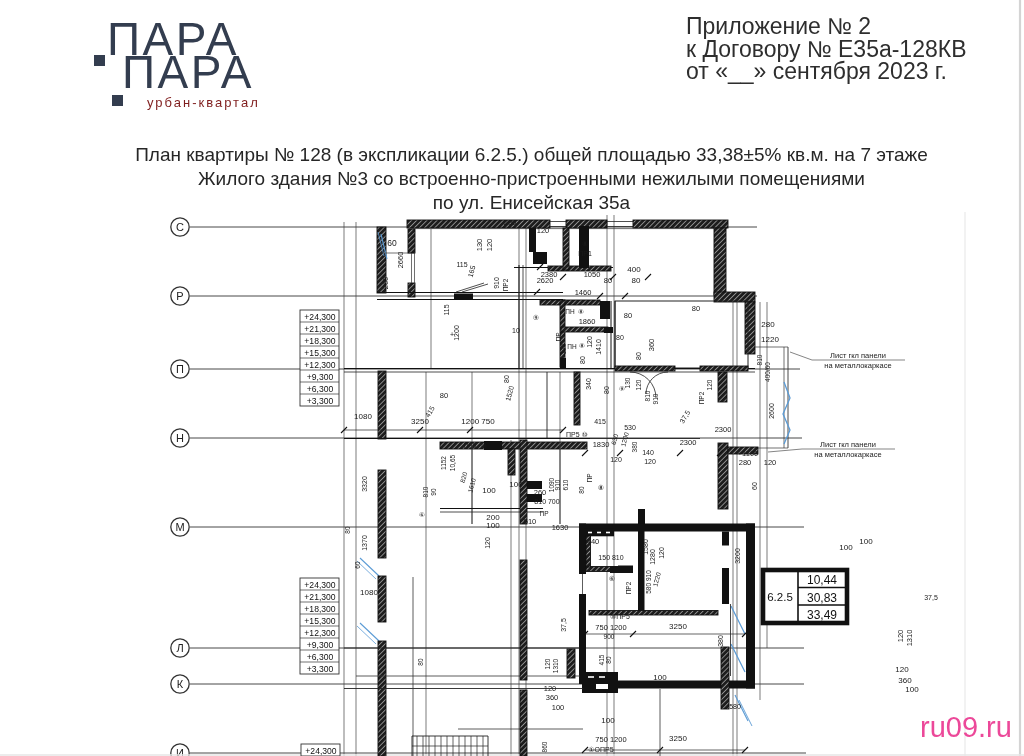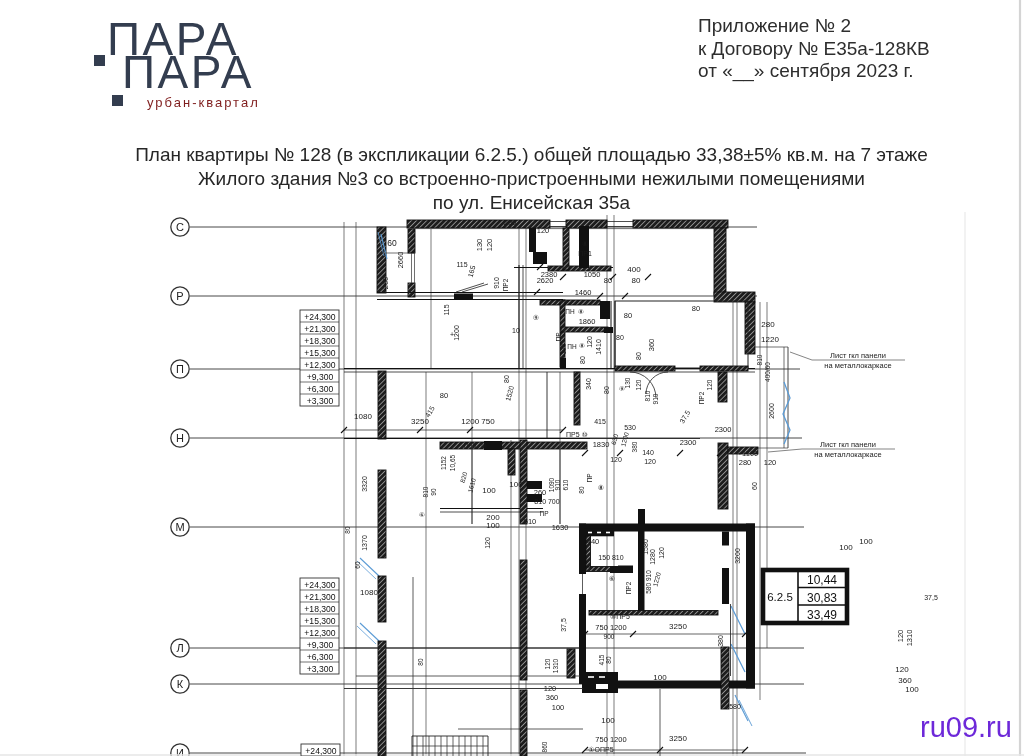--- a/index.html
+++ b/index.html
@@ -5,21 +5,21 @@
 <style>
   html,body{margin:0;padding:0;background:#fff;}
   body{width:1024px;height:756px;position:relative;overflow:hidden;
        font-family:'Liberation Sans',sans-serif;-webkit-font-smoothing:antialiased;}
   .logo{position:absolute;left:94px;top:0;color:#333d4f;}
   .l1{position:absolute;left:13px;top:13px;font-size:46px;letter-spacing:2.5px;line-height:38px;margin-top:7px;}
   .l2{position:absolute;left:28px;top:53px;font-size:46px;letter-spacing:2.5px;line-height:38px;}
   .sub{position:absolute;left:53px;top:95px;font-size:13px;letter-spacing:2px;color:#7f1d1d;white-space:nowrap;}
   .sq1{position:absolute;left:0px;top:55px;width:11px;height:11px;background:#333d4f;}
   .sq2{position:absolute;left:18px;top:95px;width:11px;height:11px;background:#333d4f;}
-  .hdr{position:absolute;left:686px;top:15px;font-size:19px;color:#2e2e2e;line-height:22.5px;margin-left:12px;}
+  .hdr{position:absolute;left:686px;top:15px;font-size:23px;color:#2e2e2e;line-height:22.5px;}
   .title{position:absolute;left:0;top:143px;width:1063px;text-align:center;font-size:19px;
          color:#272727;line-height:24px;}
   svg{position:absolute;left:0;top:0;font-family:'Liberation Sans',sans-serif;}
 </style>
 </head>
 <body>
 
 <div class="logo">
 <div class="l1">ПАРА</div>
 <div class="l2">ПАРА</div>
@@ -581,13 +581,13 @@
       <line x1="597" y1="299" x2="603" y2="293" stroke="#111" stroke-width="1.1"></line>
       <line x1="622" y1="299" x2="628" y2="293" stroke="#111" stroke-width="1.1"></line>
       <line x1="537" y1="270" x2="543" y2="264" stroke="#111" stroke-width="1.1"></line>
       <line x1="582" y1="456" x2="588" y2="450" stroke="#111" stroke-width="1.1"></line>
       <line x1="617" y1="456" x2="623" y2="450" stroke="#111" stroke-width="1.1"></line>
       <line x1="677" y1="456" x2="683" y2="450" stroke="#111" stroke-width="1.1"></line>
       <line x1="717" y1="456" x2="723" y2="450" stroke="#111" stroke-width="1.1"></line>
     </g>
 </svg>
 
-<div style="position:absolute;left:920px;top:711px;font-size:29px;color:#6d28d9;">ru09.ru</div>
+<div style="position:absolute;left:920px;top:711px;font-size:29px;color:#ec4899;">ru09.ru</div>
 
 </body></html>

